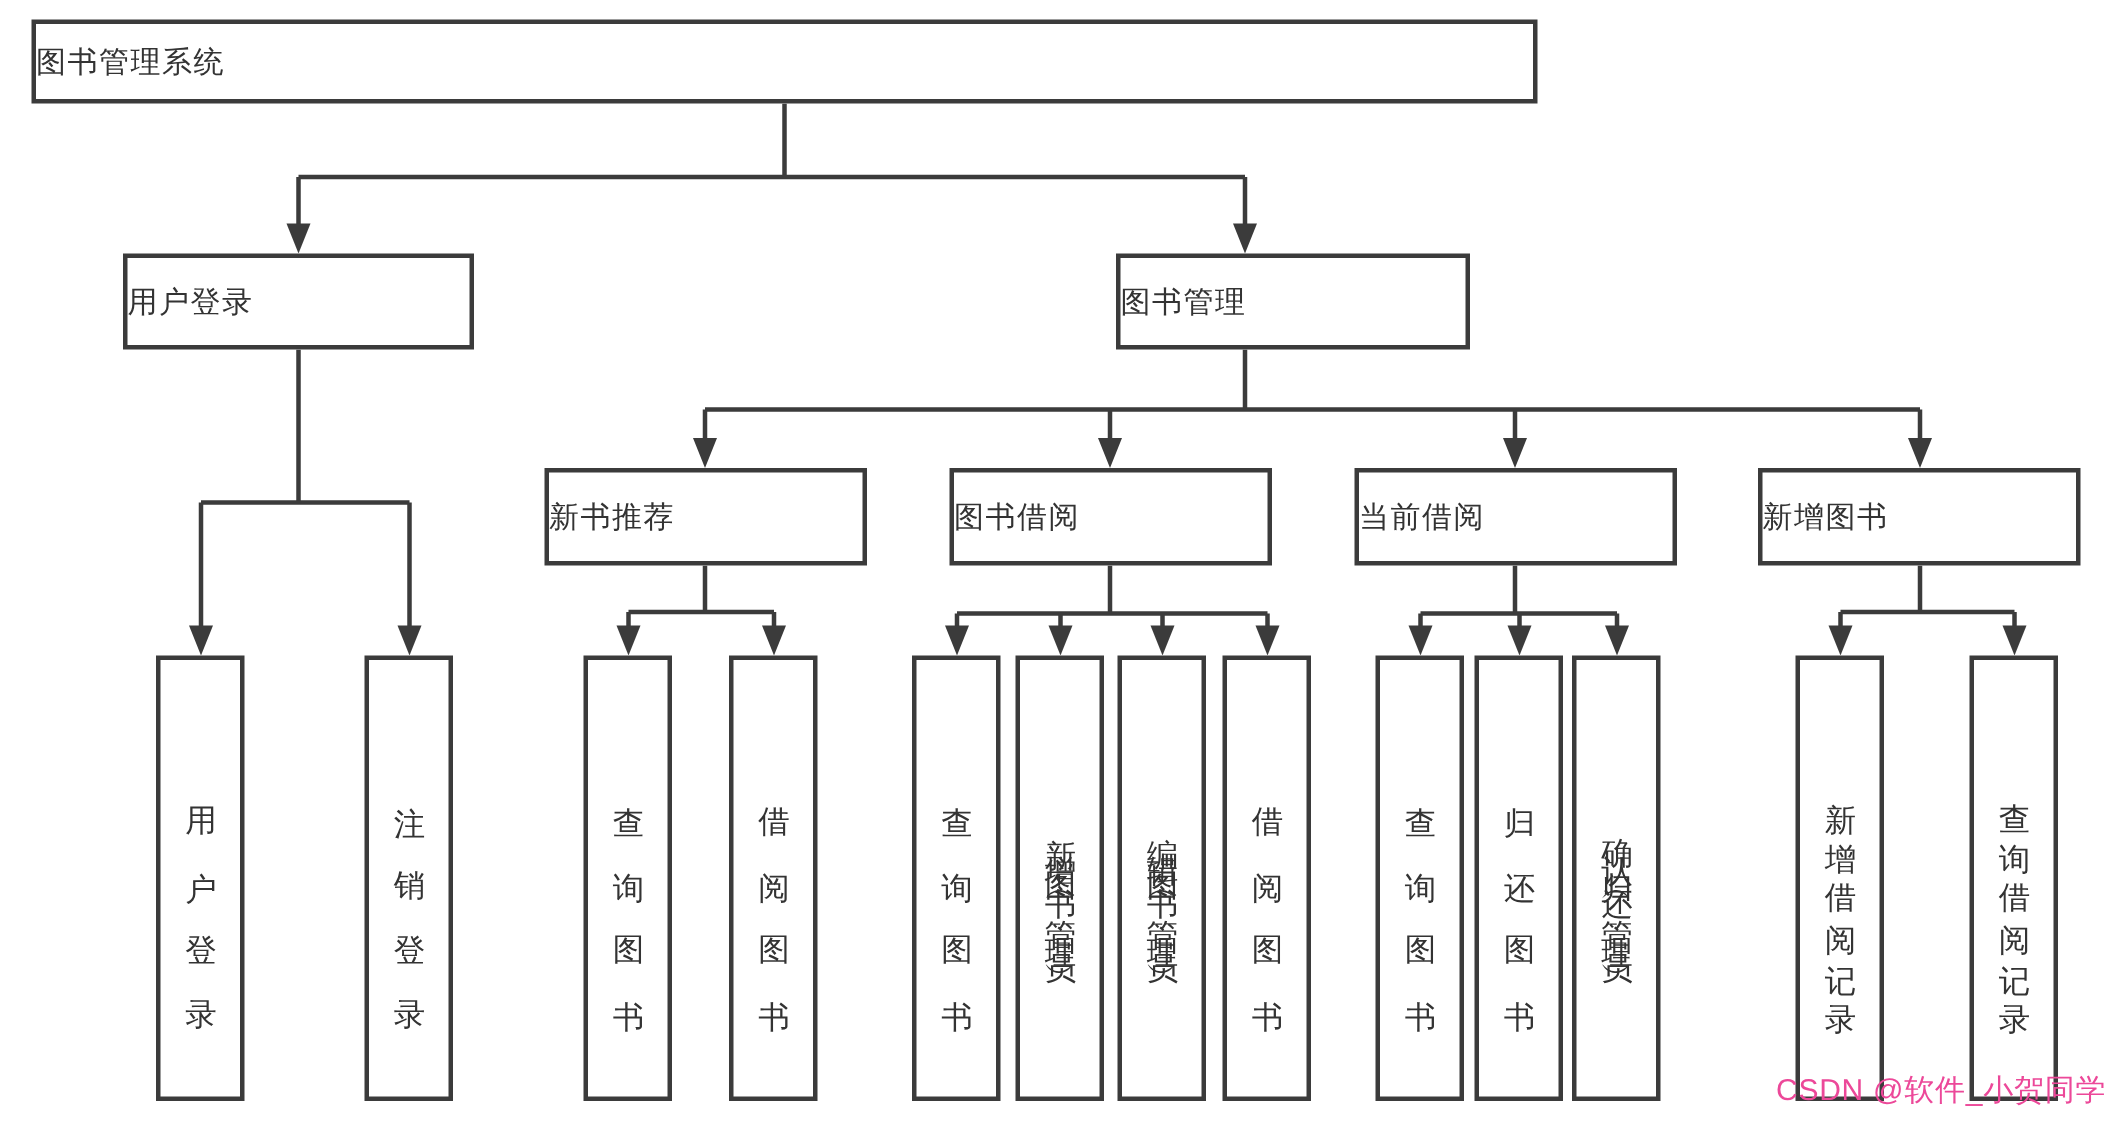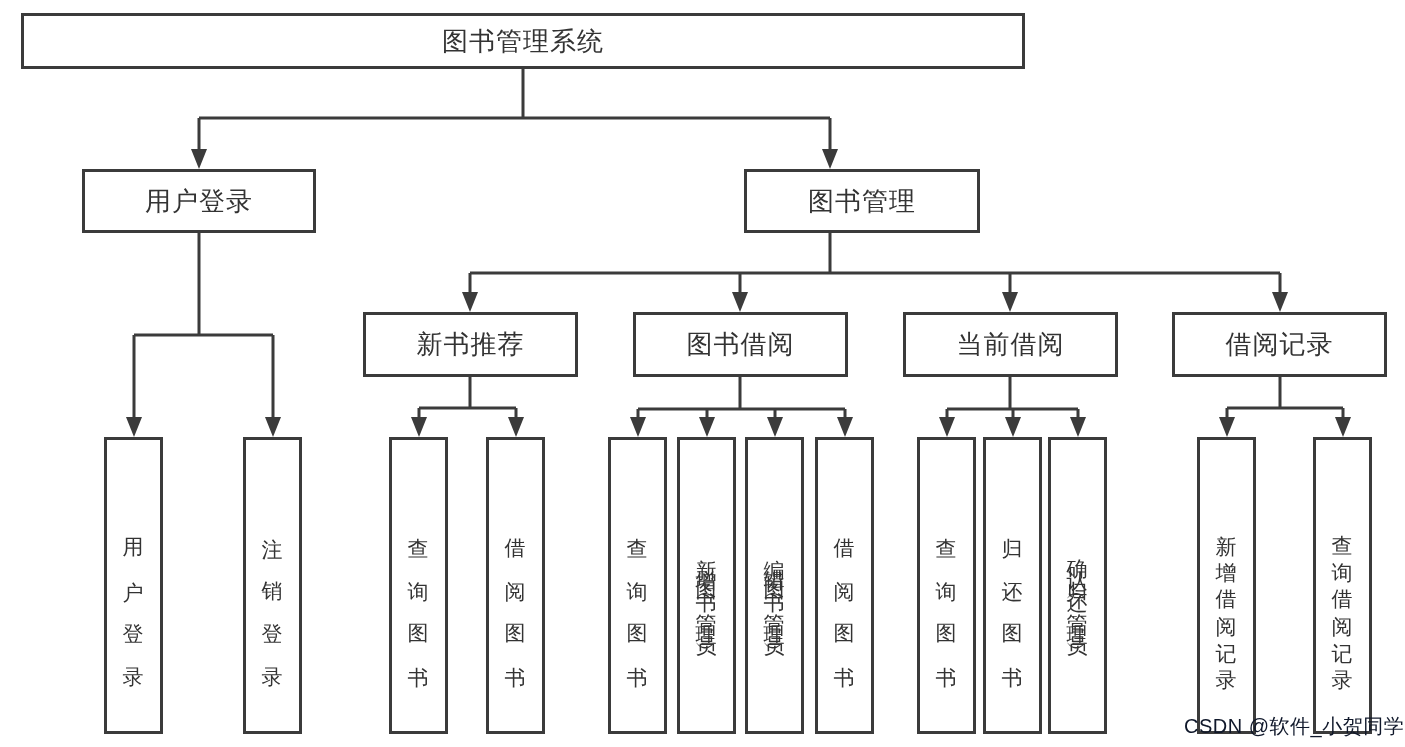--- a/index.html
+++ b/index.html
@@ -17,22 +17,22 @@
     left: 0; top: 0;
     width: 1405px; height: 747px;
   }
   .node {
     position: absolute;
     box-sizing: border-box;
     border: 3px solid #3b3b3b;
     background: #ffffff;
     display: flex;
     align-items: center;
-    justify-content: center;
-    font-size: 26px;
+    justify-content: flex-start;
+    font-size: 20px;
     letter-spacing: 1px;
     color: #333333;
   }
   
   .root  { left: 21px;   top: 13px;  width: 1004px; height: 56px; }
   .lv2a  { left: 82px;   top: 169px; width: 234px;  height: 64px; }
   .lv2b  { left: 712px;  top: 169px; width: 236px;  height: 64px; margin-left: 32px; }
   .lv3   { top: 312px; width: 215px; height: 65px; }
   .lv3a  { left: 363px; }
   .lv3b  { left: 633px; }
@@ -73,21 +73,21 @@
   .l9  { left: 917px; }
   .l10 { left: 983px; }
   .l11 { left: 1048px; }
   .l12 { left: 1197px; }
   .l13 { left: 1313px; }
   .watermark {
     position: absolute;
     left: 1184px;
     top: 713px;
     font-size: 20px;
-    color: #0f172a;
+    color: #ec4899;
     white-space: nowrap;
     letter-spacing: 0.5px;
   }
 </style>
 </head>
 <body>
 
 <div class="canvas">
 
   <svg class="connectors" viewBox="0 0 1405 747" xmlns="http://www.w3.org/2000/svg">
@@ -147,21 +147,21 @@
   <div class="node lv3 lv3b">
     <span>图书借阅</span>
   </div>
   <div class="node lv3 lv3a">
     <span>新书推荐</span>
   </div>
   <div class="node lv3 lv3c">
     <span>当前借阅</span>
   </div>
   <div class="node lv3 lv3d">
-    <span>借阅记录</span>
+    <span>新增图书</span>
   </div>
 
   <div class="leaf sp4 l1">
     <span>用户登录</span>
   </div>
   <div class="leaf sp4 l2">
     <span>注销登录</span>
   </div>
   <div class="leaf sp4 l3">
     <span>查询图书</span>

